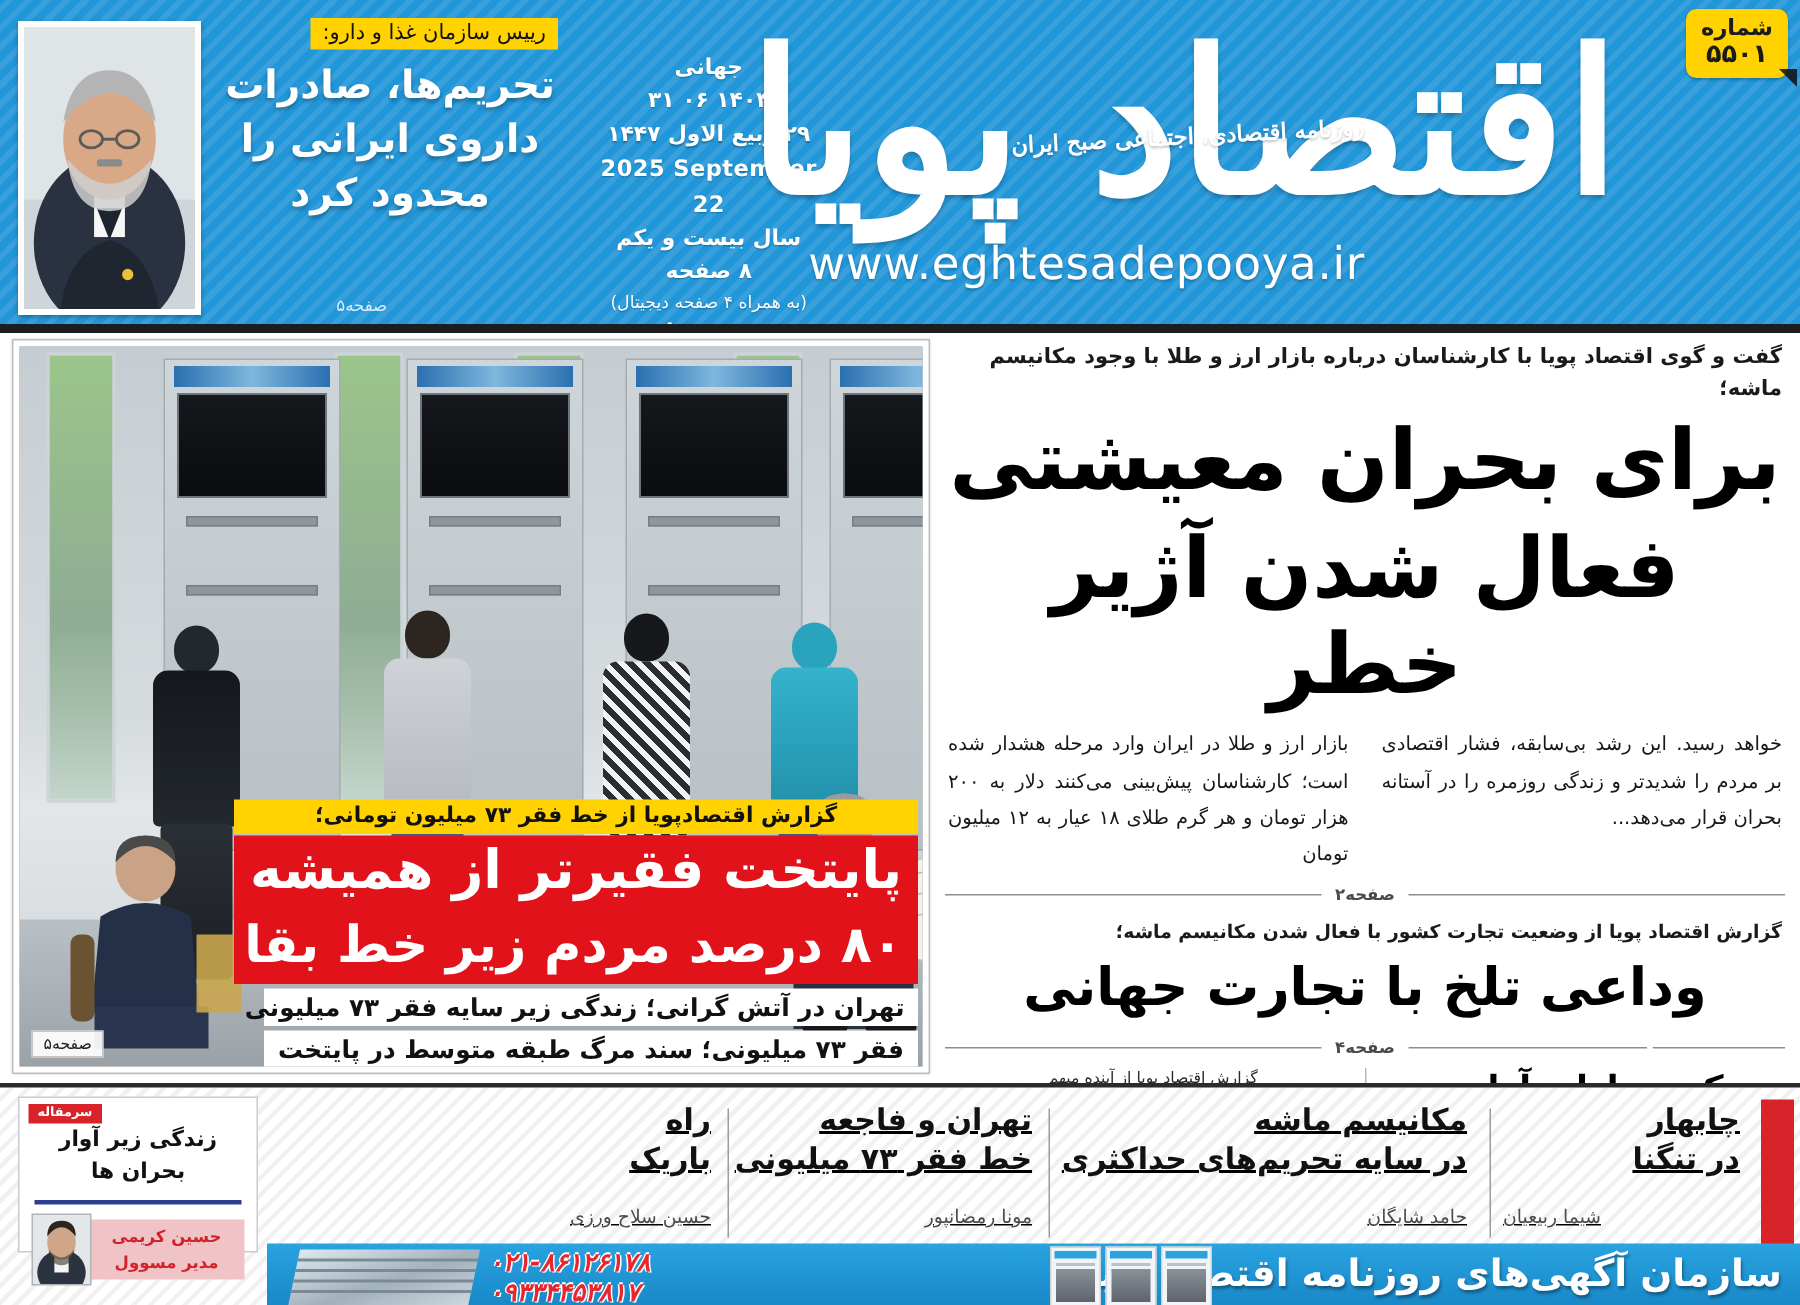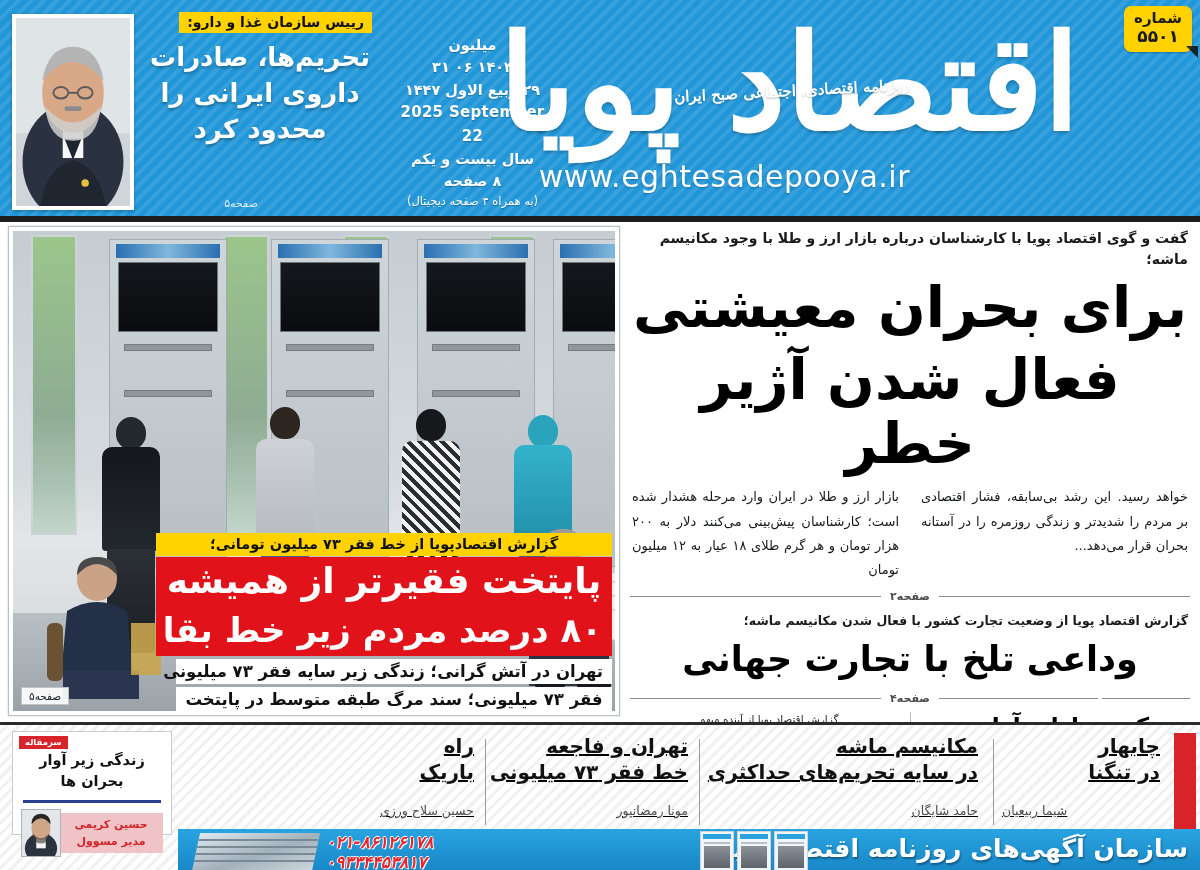--- a/index.html
+++ b/index.html
@@ -70,21 +70,21 @@
     font-size: 15px; letter-spacing:.3px; }
   .datebox .small { font-size: 11.5px; font-weight: normal; }
 
   
   .top-story {
     position: absolute; left: 8px; top: 6px; width: 368px; height: 206px;
     direction: rtl;
   }
   .ts-kicker {
     position: absolute; right: 4px; top: 6px;
-    background: #ffd200; color: #111; font-weight: bold;
+    background: #ffd200; color: #111; font-weight: normal;
     font-size: 14px; padding: 2px 8px 3px; white-space: nowrap;
   }
   .ts-head {
     position: absolute; right: 2px; top: 34px; width: 228px;
     color: #fff; font-weight: bold; font-size: 26px; line-height: 1.38;
     text-align: center; text-shadow: 0 2px 3px rgba(0,0,0,.3);
   }
   .ts-page {
     position: absolute; right: 118px; bottom: 2px;
     color: #eaf6ff; font-size: 11px; opacity: .92;
@@ -366,21 +366,21 @@
             <ellipse cx="74" cy="78" rx="8" ry="6" fill="none" stroke="#5b5b5b" stroke-width="2"></ellipse>
             <line x1="56" y1="78" x2="66" y2="78" stroke="#5b5b5b" stroke-width="2"></line>
             <rect x="52" y="92" width="18" height="5" rx="2" fill="#8a8a8a"></rect>
             <circle cx="74" cy="172" r="4" fill="#e8c23b"></circle>
           </svg>
         </div>
       </div>
     </div>
 
     <div class="datebox">
-      <div>میلیون</div>
+      <div>جهانی</div>
       <div>۱۴۰۴  ۰۶  ۳۱</div>
       <div>۲۹  ربیع الاول  ۱۴۴۷</div>
       <div class="greg">2025  September  22</div>
       <div>سال بیست و یکم</div>
       <div>۸ صفحه</div>
       <div class="small">(به همراه ۴ صفحه دیجیتال)</div>
       <div>۷۰۰۰ تومان</div>
     </div>
 
     <div class="logo-wrap">

